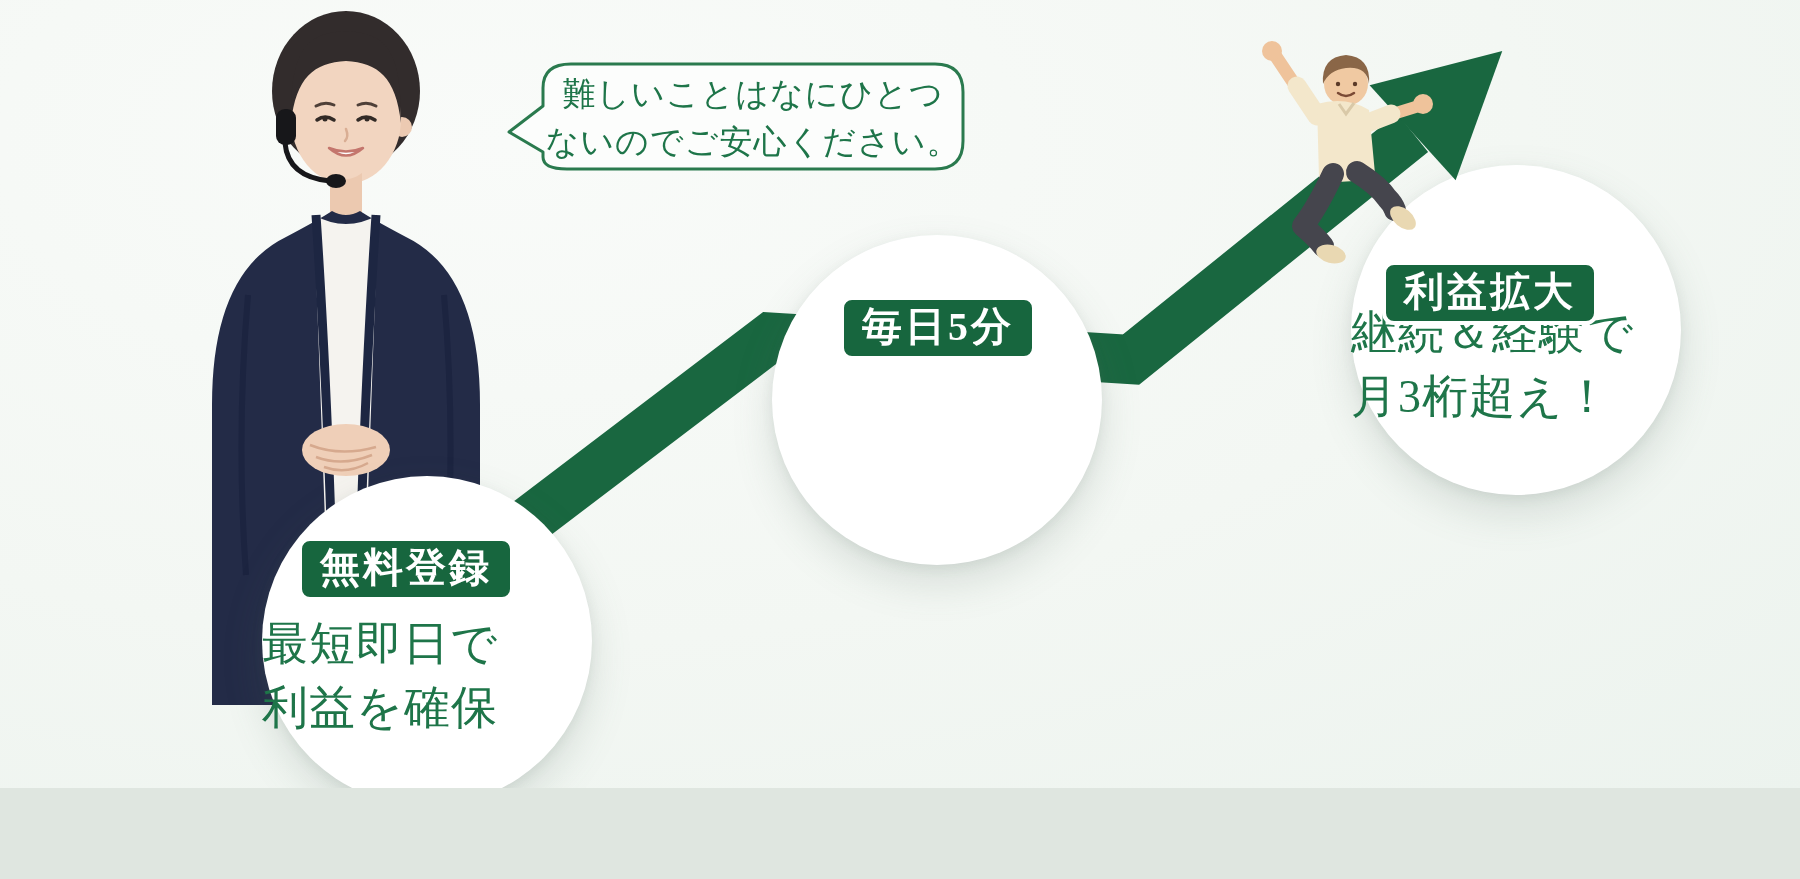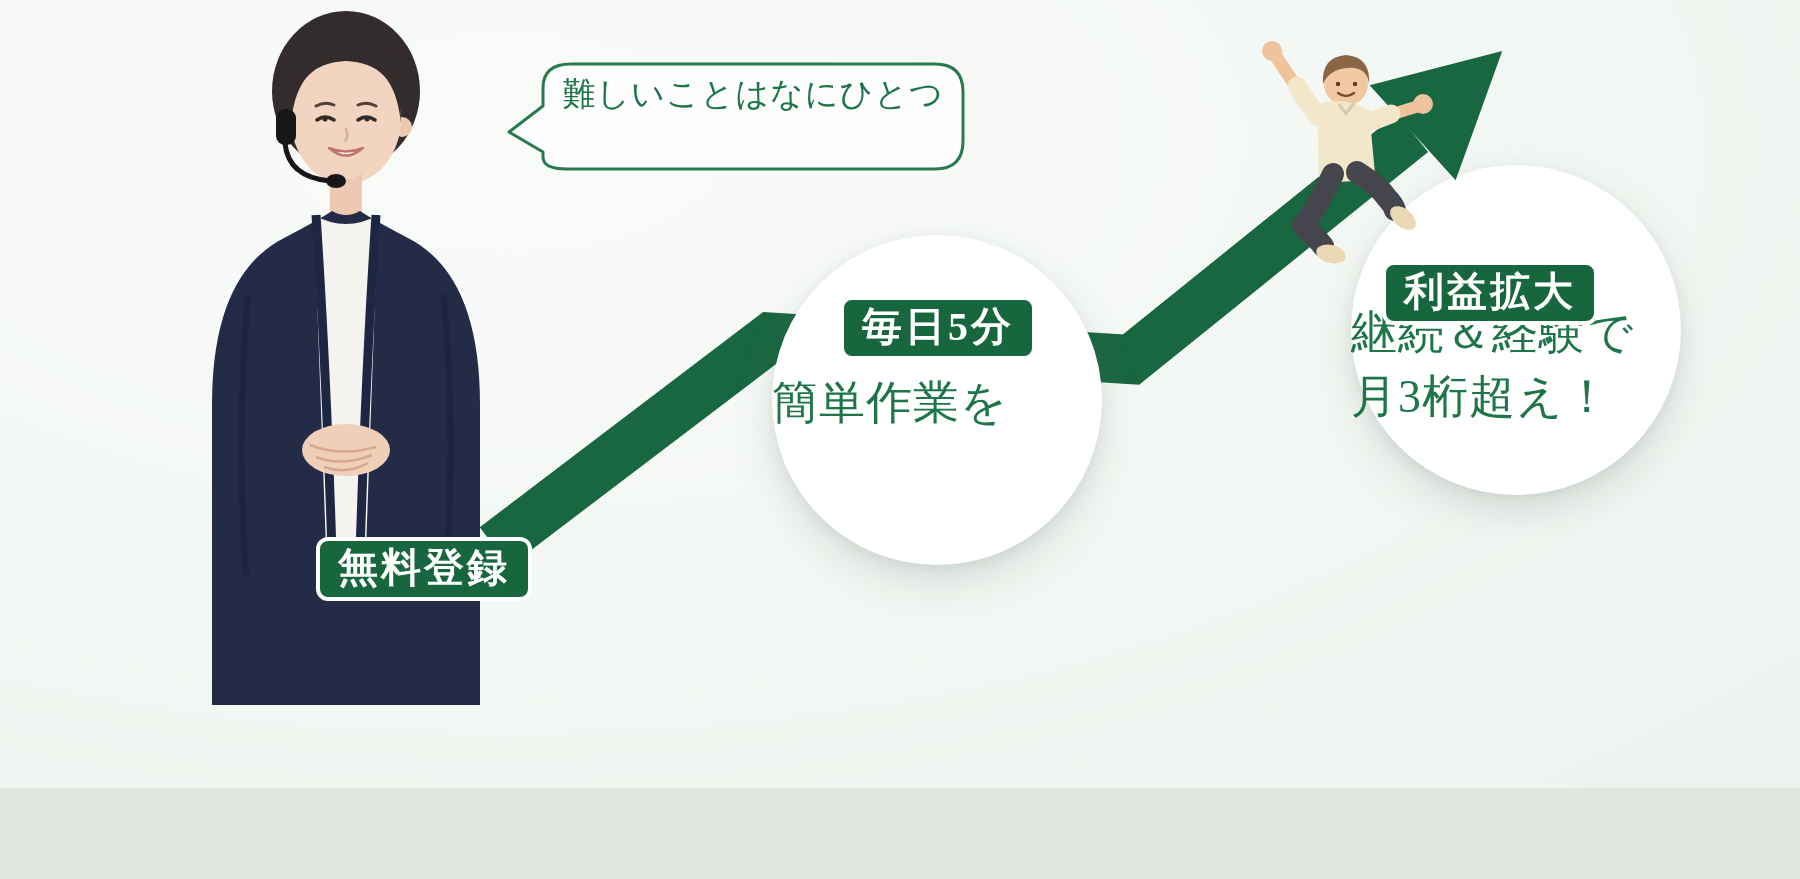--- a/index.html
+++ b/index.html
@@ -37,21 +37,21 @@
   .step-line.l1{top:141px;}
   .step-line.l2{top:205px;}
 
   
   .badge{
     position:absolute;transform:translateX(-50%);
     background:#17663e;color:#ffffff;border:4px solid #ffffff;border-radius:12px;
     font-size:40px;font-weight:bold;letter-spacing:3px;line-height:1.0;
     padding:7px 18px 9px 18px;white-space:nowrap;
   }
-  .badge-1{left:424px;top:537px;z-index:8;}
+  .badge-1{left:406px;top:537px;z-index:8;}
   .badge-2{left:938px;top:296px;z-index:8;}
   .badge-3{left:1490px;top:225px;z-index:5;margin-top:36px;}
 
   
   .arrow-svg{z-index:4;}
 
   
   .man{position:absolute;left:1255px;top:40px;width:190px;height:280px;z-index:6;}
 </style>
 </head>
@@ -99,20 +99,21 @@
     <path d="M120,440 Q150,452 186,442" stroke="#d6a98e" stroke-width="2.5" fill="none"></path>
     <path d="M126,452 Q152,462 182,450" stroke="#d6a98e" stroke-width="2.5" fill="none"></path>
     <path d="M134,462 Q156,470 178,458" stroke="#d6a98e" stroke-width="2.5" fill="none"></path>
   </svg>
 
   <svg class="bubble-shape" viewBox="0 0 470 120">
     <path d="M66,4 L430,4 Q458,4 458,32 L458,81 Q458,109 430,109 L62,109 Q38,109 38,97 L38,92 L4,72 L38,46 L38,28 Q38,4 66,4 Z" fill="#fcfdfc" stroke="#2a7a4e" stroke-width="3" stroke-linejoin="round"></path>
   </svg>
   <div class="bubble-text">
     <div>難しいことはなにひとつ</div>
+    <div>ないのでご安心ください。</div>
   </div>
 
   <div class="step-circle circle-3">
     <div class="step-line l1">継続＆経験で</div>
     <div class="step-line l2">月3桁超え！</div>
   </div>
 
   <svg class="layer arrow-svg" viewBox="0 0 1800 879">
     <path d="M440,610 L748,376 L1150,401 L1464,148" fill="none" stroke="#196740" stroke-width="55" stroke-miterlimit="8"></path>
     <polygon points="1564,57 1416,95 1512,201" fill="#196740"></polygon>
@@ -138,20 +139,23 @@
     <path d="M62,64 Q91,56 114,70 L120,134 Q92,147 64,138 Z" fill="#f3e7cb"></path>
     <path d="M84,64 L91,74 L99,63" stroke="#d9c9a8" stroke-width="3" fill="none"></path>
 
     <path d="M78,134 Q62,168 48,186 Q62,198 68,206" stroke="#45454d" stroke-width="22" fill="none" stroke-linecap="round" stroke-linejoin="round"></path>
     <path d="M102,132 Q124,146 132,158 Q138,164 140,170" stroke="#45454d" stroke-width="22" fill="none" stroke-linecap="round" stroke-linejoin="round"></path>
 
     <ellipse cx="76" cy="214" rx="15" ry="9" fill="#e9d8b2" transform="rotate(14 76 214)"></ellipse>
     <ellipse cx="148" cy="178" rx="15" ry="9" fill="#e9d8b2" transform="rotate(40 148 178)"></ellipse>
   </svg>
 
+  <div class="step-circle circle-1">
+    <div class="step-line l1">最短即日で</div>
+    <div class="step-line l2">利益を確保</div>
+  </div>
   <div class="badge badge-1">無料登録</div>
 
   <div class="step-circle circle-2">
-    <div class="step-line l1">簡単作業を</div>
   </div>
   <div class="badge badge-2">毎日5分</div>
 
 </div>
 
 </body></html>

